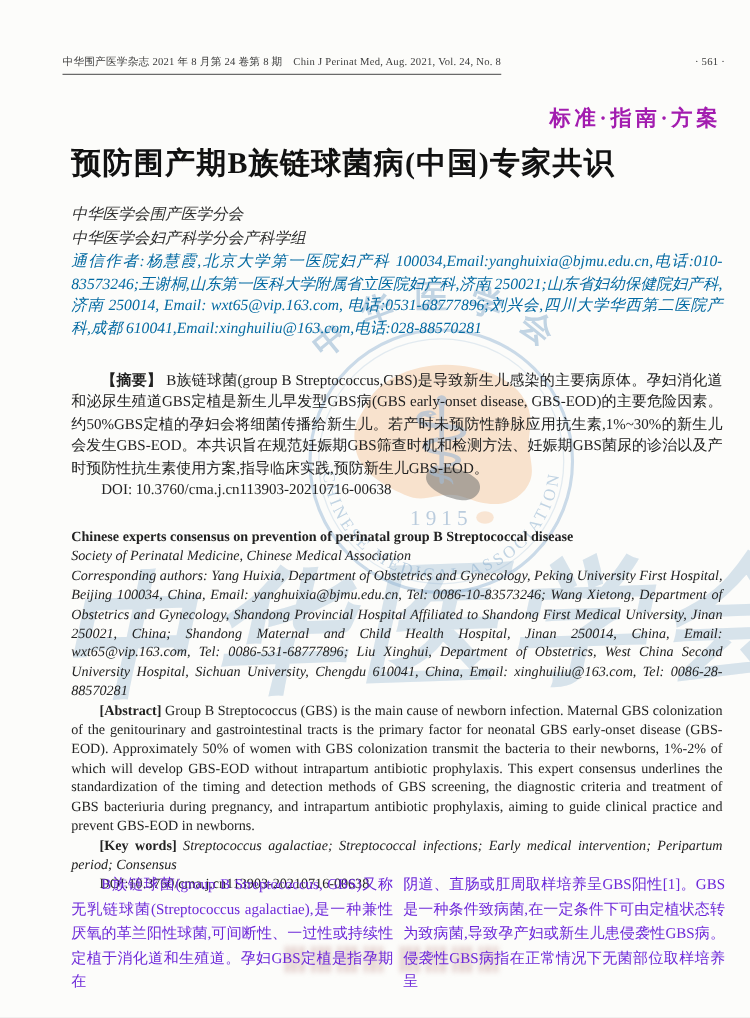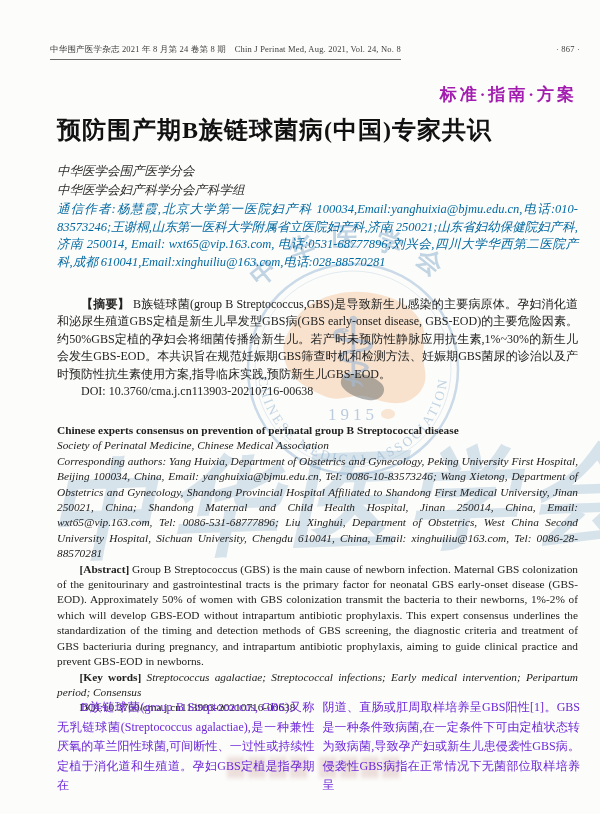--- a/index.html
+++ b/index.html
@@ -106,21 +106,21 @@
       <i></i>
       <i></i>
       <i></i>
       <i></i>
   </div>
 
   <div class="content">
 
     <div class="header-row">
       <span class="journal-line">中华围产医学杂志 2021 年 8 月第 24 卷第 8 期　Chin J Perinat Med, Aug. 2021, Vol. 24, No. 8</span>
-      <span class="page-num">· 867 ·</span>
+      <span class="page-num">· 561 ·</span>
     </div>
 
     <div class="section-label">标准·指南·方案</div>
 
     <h1 class="doc-title">预防围产期B族链球菌病(中国)专家共识</h1>
 
     <div class="affils">
       <div>中华医学会围产医学分会</div>
       <div>中华医学会妇产科学分会产科学组</div>
     </div>

